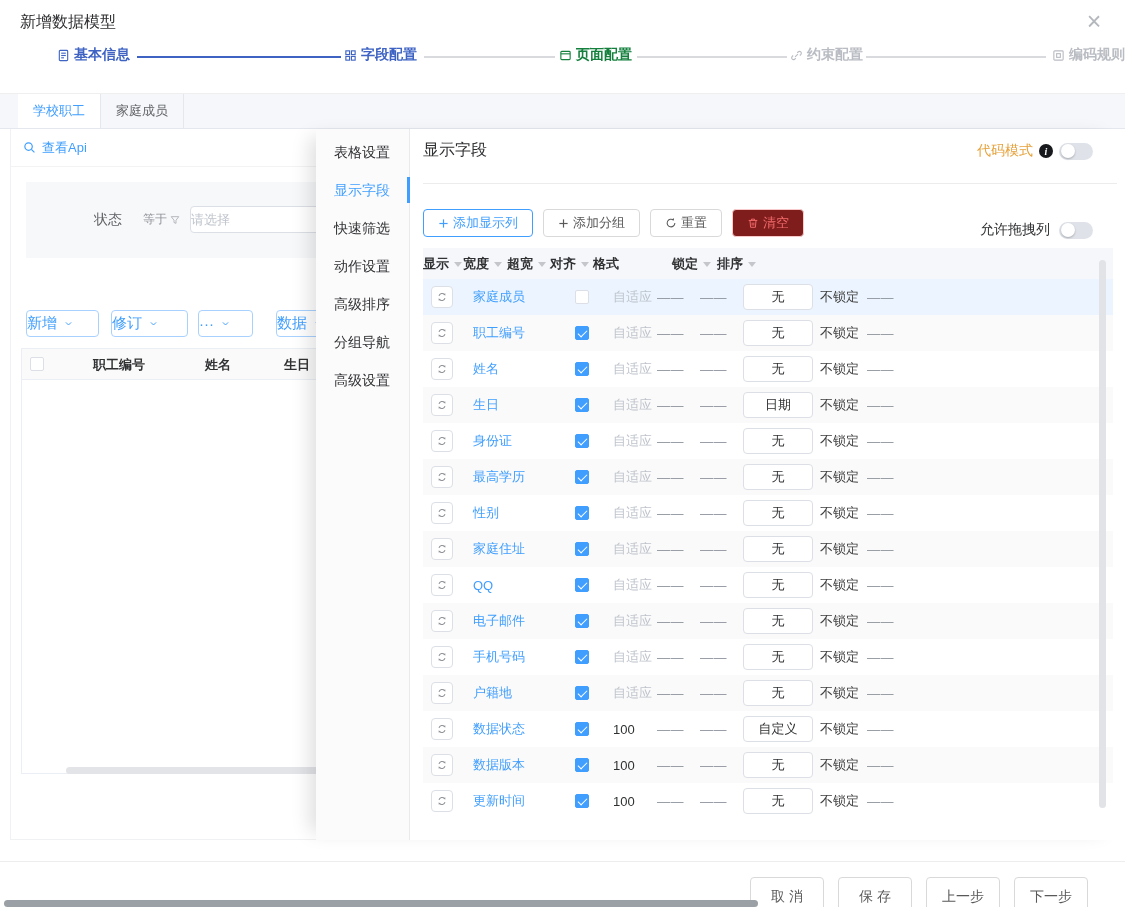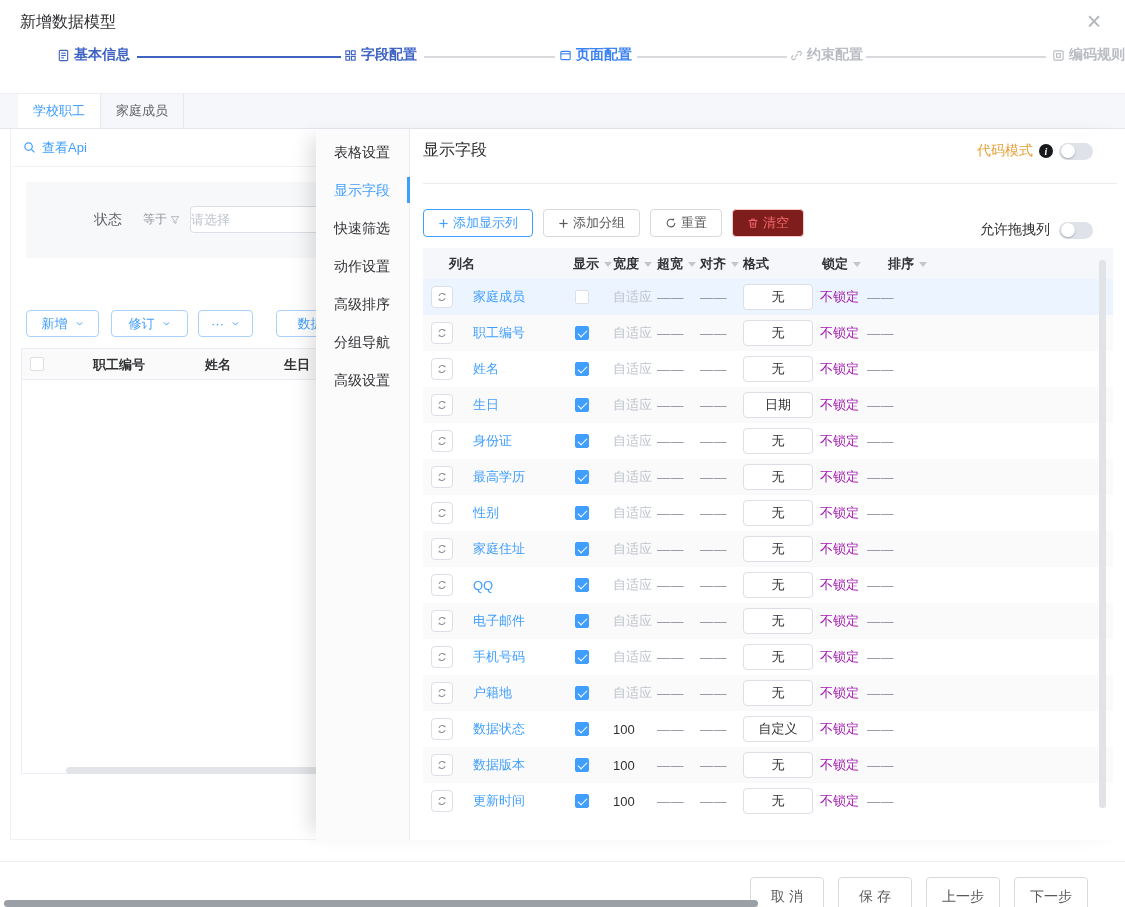--- a/index.html
+++ b/index.html
@@ -12,21 +12,21 @@
   
   .dlg-title { position:absolute; left:20px; top:12px; font-size:16px; color:#303133; }
   .dlg-close { position:absolute; right:18px; top:8px; width:26px; height:26px; color:#b4b7bc;
     font-size:25px; line-height:26px; text-align:center; cursor:pointer; }
   .dlg-close::after { content:'×'; }
   
   .stepper { position:absolute; left:0; top:44px; right:0; height:26px; overflow:hidden; white-space:nowrap; }
   .step { position:absolute; top:2px; display:flex; align-items:center; gap:4px; font-size:14px;font-weight:bold; }
   .step svg { flex:none; }
   .step.done { color:#3e63c3; }
-  .step.current { color:#3b82f6;justify-content:space-between; }
+  .step.current { color:#15803d;justify-content:space-between; }
   .step.upcoming { color:#b9bcc2; }
   .sline { position:absolute; top:12px; height:2px; background:#d8dade; }
   .sline.blue { background:#3e63c3; }
   
   .tabbar { position:absolute; left:0; top:93px; right:0; height:36px; background:#f5f7fa;
     border-top:1px solid #efefef; border-bottom:1px solid #e4e7ed; display:flex; padding-left:18px; }
   .tab { padding:0 15px; line-height:34px; font-size:13px; color:#606266; border-right:1px solid #e4e7ed; cursor:pointer; }
   .tab.active { background:#fff; color:#409eff; }
   
   .preview { position:absolute; left:10px; top:129px; width:1105px; height:711px; background:#fff;
@@ -34,21 +34,21 @@
   .api-row { height:38px; border-bottom:1px solid #f2f3f5; display:flex; align-items:center;
     padding-left:12px; gap:6px; color:#409eff; font-size:13px; }
   .filter-panel { position:absolute; left:15px; top:53px; width:1060px; height:76px; background:#f7f8fa; }
   .filter-row { position:absolute; left:68px; top:24px; display:flex; align-items:center; }
   .f-label { font-size:14px; color:#606266; }
   .f-op { margin-left:21px; font-size:12px; color:#909399; display:flex; align-items:center; gap:3px;justify-content:space-between; }
   .f-select { margin-left:10px; width:150px; height:27px; background:#fff; border:1px solid #dcdfe6;
     border-radius:4px; font-size:13px; color:#bfc4cc; line-height:25px; padding-left:0; }
   .pv-buttons { position:absolute; left:15px; top:181px; display:flex; align-items:center; }
   .pv-btn { height:27px; background:#fff; border:1px solid #a9d1ff; color:#409eff; border-radius:4px;
-    font-size:13px; display:flex; align-items:center; justify-content:center; gap:7px; cursor:pointer; }
+    font-size:15px; display:flex; align-items:center; gap:7px; cursor:pointer; }
   .pv-table { position:absolute; left:10px; top:219px; width:1085px; height:426px; border:1px solid #ebeef5; background:#fff; }
   .pv-thead { position:relative; height:31px; background:#fafafa; border-bottom:1px solid #ebeef5;
     font-size:13px; font-weight:bold; color:#303133; }
   .pv-cb { position:absolute; left:8px; top:8px; width:14px; height:14px; background:#fff;
     border:1px solid #dcdfe6; border-radius:2px; }
   .pv-h { position:absolute; top:7px; }
   .pv-hscroll { position:absolute; left:44px; top:418px; width:620px; height:7px; background:#e2e4e8; border-radius:4px; }
   
   .drawer { position:absolute; left:316px; top:129px; right:0; height:711px; background:#fff;
     box-shadow:-14px 0 18px -8px rgba(0,0,0,.13); display:flex; }
@@ -73,40 +73,40 @@
     border:1px solid #d9d9d9; color:#595959; display:flex; align-items:center; gap:4px; cursor:pointer; }
   .tb-btn.primary { border-color:#409eff; color:#409eff; }
   .tb-btn.danger { background:#7f1d1d; border-color:#f8caca; color:#f56c6c; }
   .drag-toggle { position:absolute; right:32px; top:92px; display:flex; align-items:center; gap:9px; font-size:14px; color:#303133; }
   
   .dm-table { position:absolute; left:13px; top:119px; width:690px; bottom:23px; overflow:hidden; font-size:13px; }
   .dm-thead { height:31px; background:#f5f7fa; display:flex; align-items:center; font-weight:bold; color:#303133; }
   .hcell { display:flex; align-items:center; height:100%; }
   .caret { width:0; height:0; border:4px solid transparent; border-top:5px solid #c4c6cc; margin:6px 0 0 5px; }
   .hc0{width:150px}.hc1{width:40px}.hc2{width:44px}.hc3{width:43px}.hc4{width:43px}.hc5{width:75px}.hc6{width:49px}.hc7{flex:1}
-  .hc0 .h-label{margin-left:26px}.hc6 .h-label{margin-left:4px}.hc7 .h-label{margin-left:21px}
+  .hc0 .h-label{margin-left:26px}.hc6 .h-label{margin-left:4px}.hc7 .h-label{margin-left:0}
   .dm-row { height:36px; display:flex; align-items:center; background:#fff; }
   .dm-row.stripe { background:#fafafa; }
   .dm-row.hl { background:#ecf5ff; }
   .cell { display:flex; align-items:center; height:100%; }
   .c-icon{width:50px}.c-name{width:100px}.c-show{width:40px}.c-width{width:44px}.c-ow{width:43px}.c-al{width:43px}.c-fmt{width:75px}.c-lock{width:49px}.c-sort{flex:1}
   .swap-btn { margin-left:8px; width:22px; height:22px; background:#fff; border:1px solid #dcdfe6;
     border-radius:4px; display:flex; align-items:center; justify-content:center; cursor:pointer; padding:0; }
   .fname { color:#409eff; cursor:pointer; }
   .checkbox { position:relative; width:14px; height:14px; margin-left:2px; background:#fff;
     border:1px solid #dcdfe6; border-radius:2px; cursor:pointer; }
   .checkbox.checked { background:#409eff; border-color:#409eff; }
   .checkbox.checked::after { content:''; position:absolute; left:4px; top:1px; width:4px; height:8px;
     border:solid #fff; border-width:0 1.5px 1.5px 0; transform:rotate(45deg); }
   .wval { color:#303133; }
   .wval.auto { color:#bfc4cc; }
   .dash { color:#8d939c; letter-spacing:0.5px; }
   .fmt-input { width:70px; height:26px; background:#fff; border:1px solid #dcdfe6; border-radius:4px;
     display:flex; align-items:center; justify-content:center; color:#303133; cursor:text; }
-  .lockval { color:#a21caf; margin-left:2px; }
+  .lockval { color:#404040; margin-left:2px; }
   .v-scrollbar { position:absolute; right:19px; top:131px; width:7px; height:548px; background:#e1e3e6; border-radius:4px; }
   
   .footer-divider { position:absolute; left:0; right:0; top:861px; height:1px; background:#ededed; }
   .footer { position:absolute; left:0; right:0; top:877px; height:40px; display:flex;
     justify-content:flex-end; gap:14px; padding-right:37px; }
   .ft-btn { width:74px; height:38px; background:#fff; border:1px solid #d9d9d9; border-radius:4px;
     font-size:14px; color:#595959; padding-top:10px; text-align:center; cursor:pointer; }
   .bottom-scrollbar { position:absolute; left:4px; top:900px; width:754px; height:7px; background:#9aa0a6; border-radius:4px; }
 </style>
 </head>
@@ -284,24 +284,20 @@
           </svg>
         <span>清空</span>
       </div>
     </div>
     <div class="drag-toggle">
       <span>允许拖拽列</span>
       <span class="toggle"></span>
     </div>
     <div class="dm-table">
       <div class="dm-thead">
-          <div class="hcell hc0">
-    <span class="h-label">列名</span>
-
-  </div>
           <div class="hcell hc1">
     <span class="h-label">显示</span>
     <span class="caret"></span>
   </div>
           <div class="hcell hc2">
     <span class="h-label">宽度</span>
     <span class="caret"></span>
   </div>
           <div class="hcell hc3">
     <span class="h-label">超宽</span>

